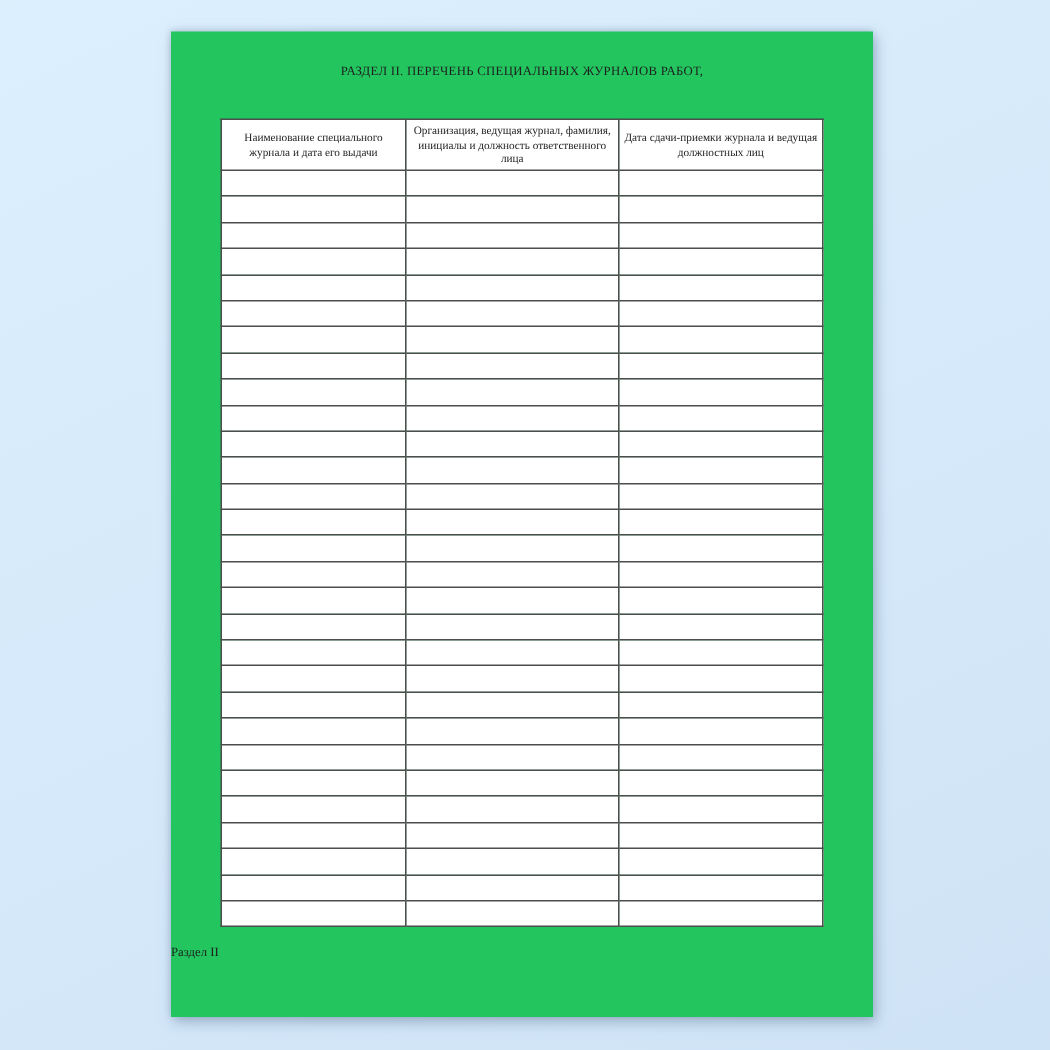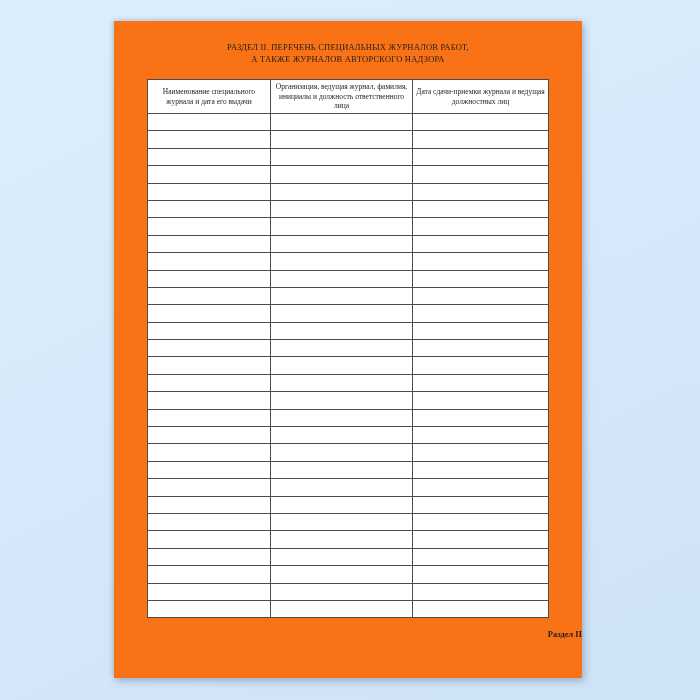--- a/index.html
+++ b/index.html
@@ -13,21 +13,21 @@
   body {
     background: linear-gradient(155deg, #dceffd 0%, #d6eafb 45%, #cfe3f6 100%);
     position: relative;
   }
   .page {
     position: absolute;
     left: 114px;
     top: 21px;
     width: 468px;
     height: 657px;
-    background: #f97316;
+    background: #22c55e;
     box-shadow: 2px 3px 8px rgba(108, 134, 160, 0.55),
                 -1px -1px 4px rgba(108, 134, 160, 0.28);
   }
   .doc-title {
     margin-top: 21px;
     text-align: center;
     font-size: 8.5px;
     line-height: 11.5px;
     letter-spacing: 0.2px;
     color: #1f1f1f;
@@ -59,34 +59,32 @@
     padding: 1px 3px;
   }
   table.journal tbody td {
     height: 16.4px;
   }
   .doc-footer {
     position: absolute;
     left: 0;
     right: 0;
     top: 608px;
-    text-align: right;
+    text-align: left;
     font-size: 8.5px;
     color: #1f1f1f;
-    font-weight: bold;
   }
 </style>
 </head>
 <body>
 
 <div class="page">
 
   <div class="doc-title">
     <div>РАЗДЕЛ II. ПЕРЕЧЕНЬ СПЕЦИАЛЬНЫХ ЖУРНАЛОВ РАБОТ,</div>
-    <div>А ТАКЖЕ ЖУРНАЛОВ АВТОРСКОГО НАДЗОРА</div>
   </div>
 
   <table class="journal">
     <colgroup>
       <col style="width:123px">
       <col style="width:142px">
       <col style="width:136px">
     </colgroup>
     <thead>
       <tr>

